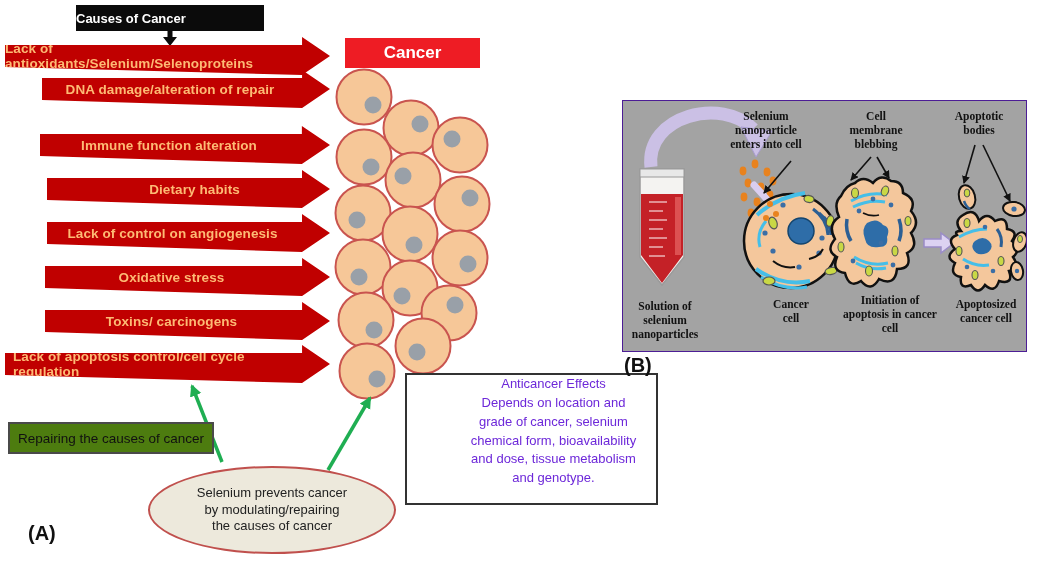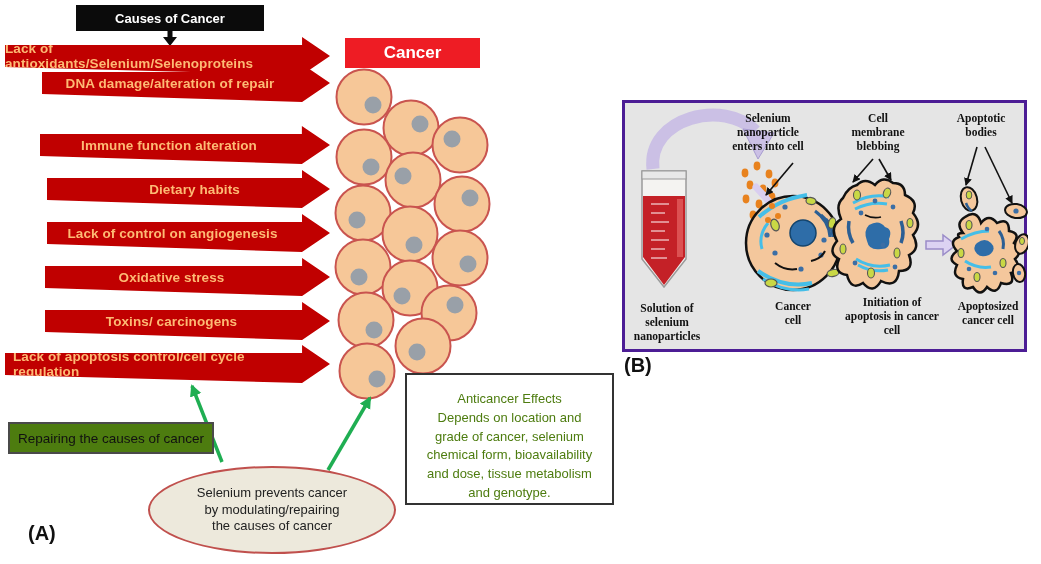--- a/index.html
+++ b/index.html
@@ -1,21 +1,21 @@
 <!DOCTYPE html>
 <html><head>
 <meta charset="utf-8">
 <style>
   html,body{margin:0;padding:0;background:#ffffff;}
   #stage{position:relative;width:1041px;height:564px;background:#fff;overflow:hidden;
          font-family:"Liberation Sans",sans-serif;}
 
   
   .causes-header{position:absolute;left:76px;top:5px;width:188px;height:26px;background:#0b0b0b;
-    color:#fff;font-weight:bold;font-size:13px;display:flex;align-items:center;justify-content:center;}
+    color:#fff;font-weight:bold;font-size:13px;display:flex;align-items:center;justify-content:flex-start;}
   .down-arrow{position:absolute;left:161px;top:30px;}
 
   .cause-arrow{position:absolute;height:38px;background:#C00000;color:#fdba74;
     display:flex;align-items:center;justify-content:center;
     font-size:13.5px;font-weight:600;letter-spacing:.1px;
     clip-path:polygon(0 21%,var(--bw) 21%,var(--bw) 0,100% 50%,var(--bw) 100%,0 79%);
     padding-right:32px;box-sizing:border-box;}
 
   .cancer-header{position:absolute;left:345px;top:38px;width:135px;height:30px;background:#EE1C24;
     color:#fff;font-weight:bold;font-size:17px;display:flex;align-items:center;justify-content:center;}
@@ -26,53 +26,53 @@
 
   .repair-box{position:absolute;left:8px;top:422px;width:202px;height:28px;background:#4d7c0f;
     border:2px solid #4a4a4a;color:#111;font-size:13.5px;display:flex;align-items:center;justify-content:center;}
 
   .selenium-ellipse{position:absolute;left:148px;top:466px;width:244px;height:84px;
     background:#EDE9DC;border:2px solid #C0504D;border-radius:50%;
     color:#222;font-size:13px;line-height:1.3;display:flex;align-items:center;justify-content:center;
     text-align:center;white-space:pre-line;}
 
   .anticancer-box{position:absolute;left:405px;top:373px;width:205px;height:128px;background:#fff;
-    border:2px solid #333;color:#4d7c0f;font-size:13px;line-height:1.45;
-    display:flex;align-items:flex-end;justify-content:center;text-align:center;white-space:pre-line;}
+    border:2px solid #333;color:#6d28d9;font-size:13px;line-height:1.45;
+    display:flex;align-items:flex-start;justify-content:center;text-align:center;white-space:pre-line;padding-left:44px;}
 
   .panel-label{position:absolute;color:#111;font-weight:bold;font-size:20px;}
   .label-a{left:28px;top:522px;}
   .label-b{left:624px;top:354px;}
 
   .green-arrows{position:absolute;left:150px;top:375px;}
 
   
-  .panel-b{position:absolute;left:622px;top:100px;width:405px;height:252px;background:#e5e5e5;
-    border:3px solid #4c1d95;box-sizing:border-box;}
+  .panel-b{position:absolute;left:622px;top:100px;width:405px;height:252px;background:#a3a3a3;
+    border:1px solid #4c1d95;box-sizing:border-box;}
   .panel-b svg{position:absolute;left:0;top:0;}
   .b-label{position:absolute;font-family:"Liberation Serif",serif;font-weight:bold;color:#111;
     font-size:11.5px;line-height:1.22;text-align:center;white-space:pre-line;}
 </style>
 </head>
 <body>
 
 <div id="stage">
 
   <div class="causes-header">
     <span>Causes of Cancer</span>
   </div>
 
   <svg class="down-arrow" width="18" height="16">
     <path d="M6.5,0 h5 v7 h4.5 L9,16 L2,7 h4.5 z" fill="#0b0b0b"></path>
   </svg>
 
   <div class="cause-arrow" style="left:5px;top:37px;width:325px;--bw:91.4%;">
     <span>Lack of antioxidants/Selenium/Selenoproteins</span>
   </div>
-  <div class="cause-arrow" style="left:42px;top:64px;width:288px;--bw:90.3%;">
+  <div class="cause-arrow" style="left:42px;top:70px;width:288px;--bw:90.3%;">
     <span>DNA damage/alteration of repair</span>
   </div>
   <div class="cause-arrow" style="left:40px;top:126px;width:290px;--bw:90.3%;">
     <span>Immune function alteration</span>
   </div>
   <div class="cause-arrow" style="left:47px;top:170px;width:283px;padding-left:44px;--bw:90.1%;">
     <span>Dietary habits</span>
   </div>
   <div class="cause-arrow" style="left:47px;top:214px;width:283px;--bw:90.1%;">
     <span>Lack of control on angiogenesis</span>

